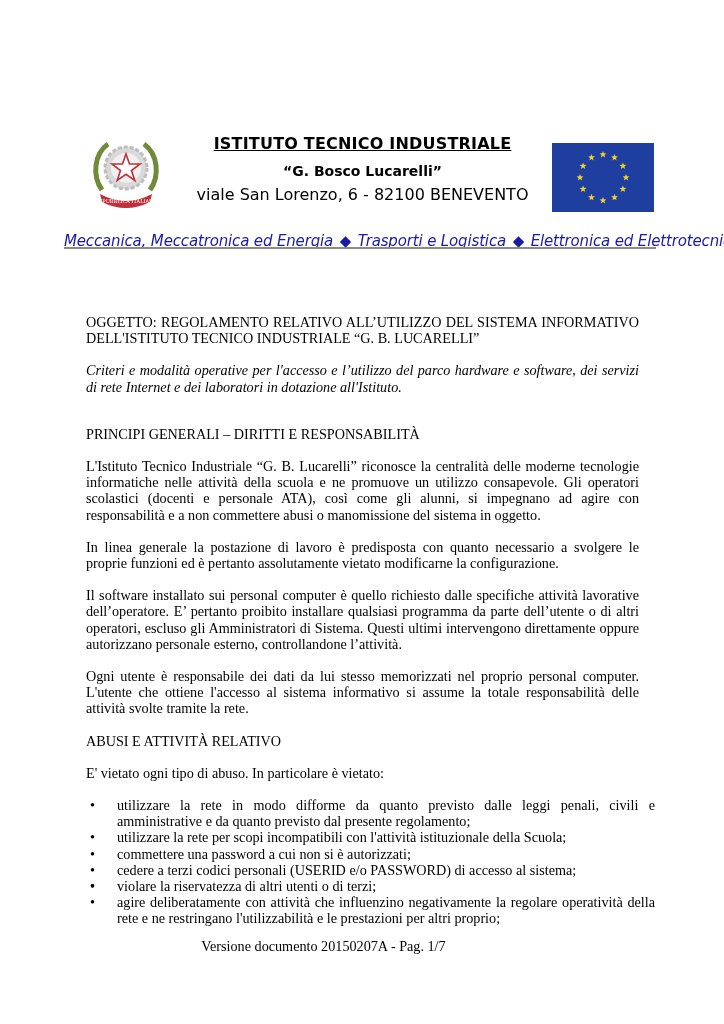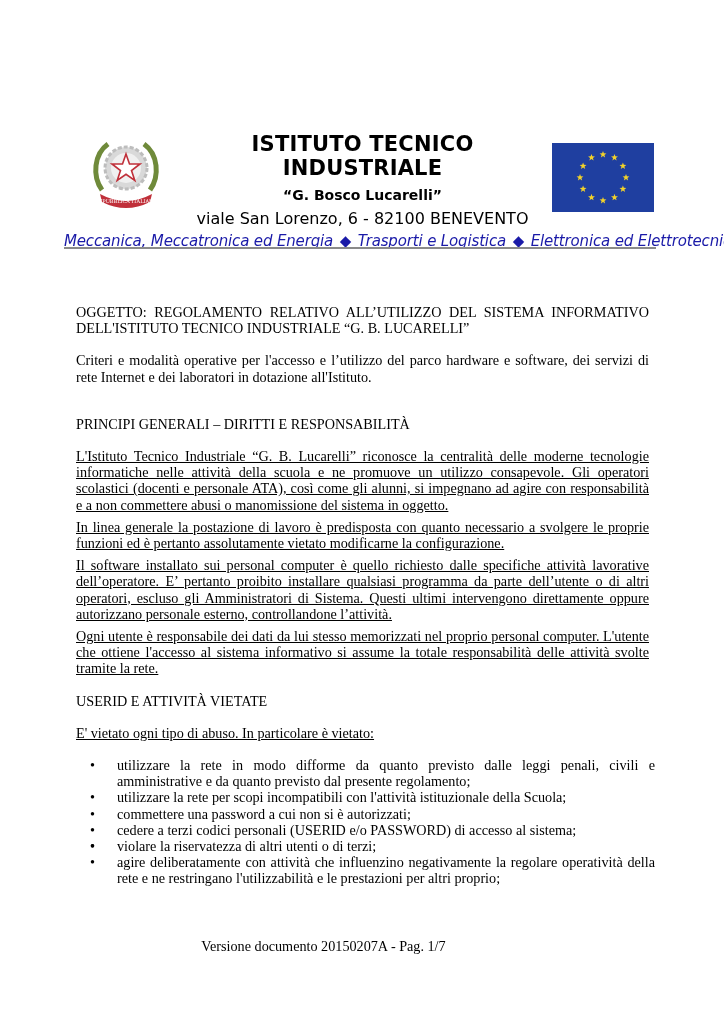--- a/index.html
+++ b/index.html
@@ -1,34 +1,34 @@
 <!DOCTYPE html>
 <html><head>
 <meta charset="utf-8">
 <style>
   html, body { margin: 0; padding: 0; background: #ffffff; }
   body { width: 724px; height: 1024px; position: relative; overflow: hidden; font-family: "Liberation Serif", serif; color: #000; }
   .header { position: absolute; left: 0; top: 0; width: 724px; height: 260px; }
   .emblem { position: absolute; left: 90px; top: 132px; width: 72px; height: 80px; }
   .eu-flag { position: absolute; left: 552px; top: 143px; width: 102px; height: 69px; }
   .title-block { position: absolute; left: 170px; top: 130px; width: 385px; text-align: center; font-family: "DejaVu Sans", sans-serif; }
-  .title1 { font-size: 21px; font-weight: bold; letter-spacing: 0.2px; line-height: 24px; margin-top: 2px; }
+  .title1 { font-size: 16px; font-weight: bold; letter-spacing: 0.2px; line-height: 24px; margin-top: 2px; text-decoration: underline; }
   .title2 { font-size: 14px; font-weight: bold; line-height: 24px; margin-top: 3px; }
   .addr { font-size: 16px; line-height: 16px; margin-top: 4px; }
   .phone { font-size: 12px; line-height: 16px; }
   .phone .ico { color: #888; font-size: 12px; }
   .courses { position: absolute; left: 64px; top: 232px; width: 600px; text-align: center; font-family: "DejaVu Sans", sans-serif; font-style: italic; font-size: 15px; color: #1a1aa8; white-space: nowrap; letter-spacing: -0.15px; }
   .courses .sep { font-style: normal; margin: 0 2px; }
   .rule { position: absolute; left: 64px; top: 247px; width: 592px; height: 2px; background: #8a8a8a; }
   .content { position: absolute; left: 70px; top: 298px; width: 585px; font-size: 14.2px; line-height: 16.2px; }
-  p { margin: 6px; text-align: justify; }
+  p { margin: 16px; text-align: justify; }
   .oggetto { text-align: justify; }
-  .criteria { margin-top: 16px; }
+  .criteria { font-style: italic; margin-top: 16px; }
   .section-title { margin-top: 31px; }
-  .body-p { margin-top: 16px; text-decoration: underline; }
+  .body-p { margin-top: 16px; }
   .section2 { margin-top: 16px; }
   .list { margin: 16px 0 0 0; padding: 0; list-style: none; }
   .list li { position: relative; padding-left: 47px; text-align: justify; }
   .list li .bullet { position: absolute; left: 20px; top: 0; }
   .footer { position: absolute; left: 0; top: 938px; width: 647px; text-align: center; font-size: 14.2px; }
 </style>
 </head>
 <body>
 
 <div class="header">
@@ -84,21 +84,21 @@
   <p class="criteria">Criteri e modalità operative per l'accesso e l’utilizzo del parco hardware e software,  dei  servizi di rete  Internet e dei laboratori in dotazione all'Istituto.</p>
 
   <p class="section-title">PRINCIPI GENERALI – DIRITTI E RESPONSABILITÀ</p>
   <div class="body-p">
     <p>L'Istituto Tecnico Industriale “G. B. Lucarelli” riconosce la centralità delle moderne tecnologie informatiche nelle attività della scuola e ne promuove un utilizzo consapevole. Gli operatori scolastici (docenti e personale ATA), così come gli alunni, si impegnano ad agire con responsabilità e a non commettere abusi o manomissione del sistema in oggetto.</p>
     <p>In linea generale la postazione  di lavoro è predisposta con quanto necessario a svolgere le proprie funzioni ed è pertanto assolutamente vietato modificarne la configurazione.</p>
     <p>Il software installato sui personal computer è quello richiesto dalle specifiche attività lavorative dell’operatore. E’ pertanto proibito installare qualsiasi programma da parte dell’utente o di altri operatori, escluso gli Amministratori di Sistema. Questi ultimi intervengono direttamente oppure autorizzano personale esterno, controllandone l’attività.</p>
     <p>Ogni utente è responsabile dei dati da lui stesso memorizzati nel proprio personal computer. L'utente che ottiene l'accesso al sistema informativo si assume la totale responsabilità delle attività svolte tramite la rete.</p>
   </div>
 
-  <p class="section2">USERID E ATTIVITÀ VIETATE</p>
+  <p class="section2">ABUSI E ATTIVITÀ RELATIVO</p>
   <p class="body-p">E' vietato ogni tipo di abuso. In particolare è vietato:</p>
 
   <ul class="list">
     <li><span class="bullet">•</span><span>utilizzare la rete in modo difforme da quanto previsto dalle leggi penali, civili e amministrative e da quanto previsto dal presente regolamento;</span></li>
     <li><span class="bullet">•</span><span>utilizzare la rete per scopi incompatibili con l'attività istituzionale della Scuola;</span></li>
     <li><span class="bullet">•</span><span>commettere una password a cui non si è autorizzati;</span></li>
     <li><span class="bullet">•</span><span>cedere a terzi codici personali (USERID e/o PASSWORD) di accesso al sistema;</span></li>
     <li><span class="bullet">•</span></li>
     <li><span class="bullet">•</span><span>violare la riservatezza di altri utenti o di terzi;</span></li>
     <li><span class="bullet">•</span><span>agire deliberatamente con attività che influenzino negativamente la regolare operatività della rete e ne restringano l'utilizzabilità e le prestazioni per altri proprio;</span></li>

